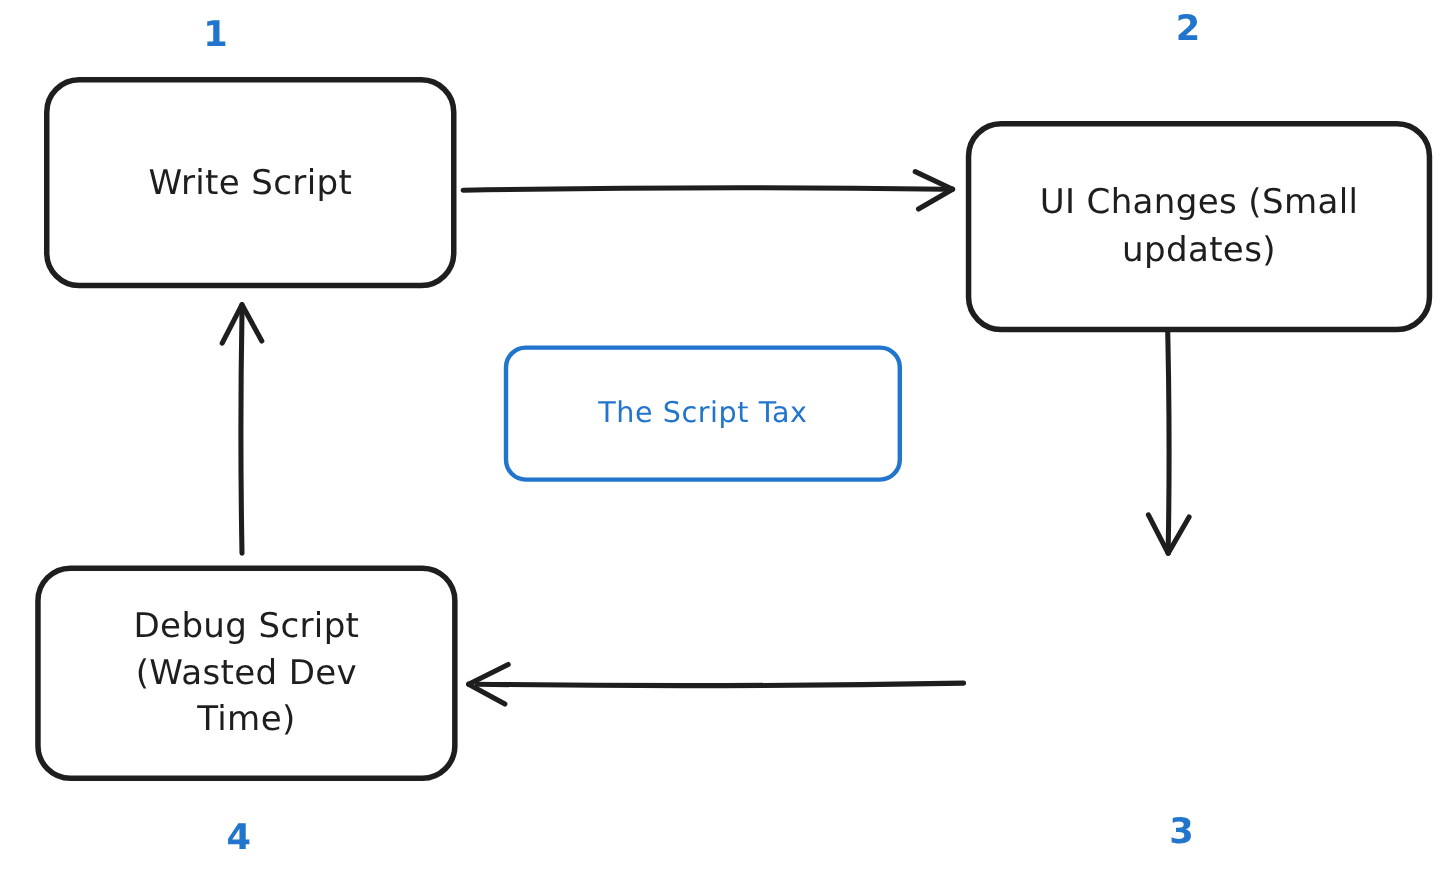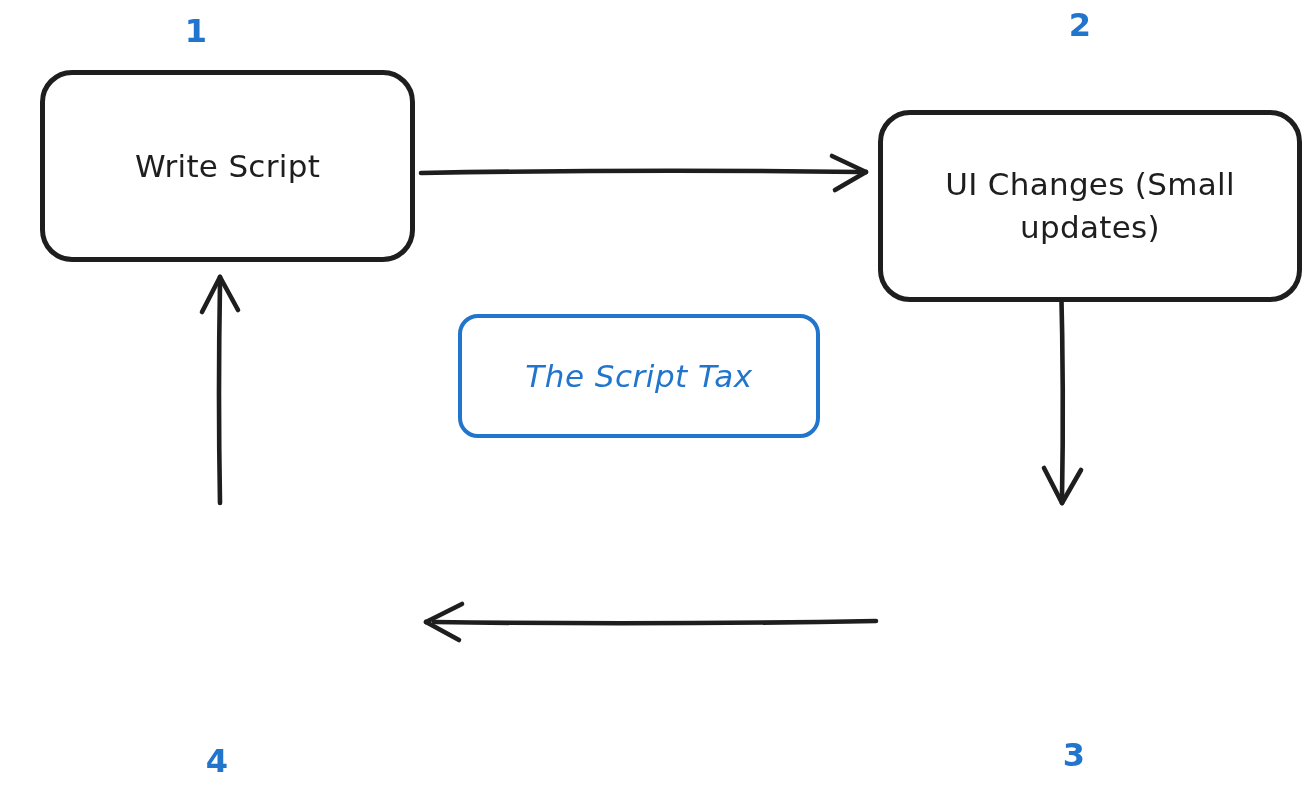--- a/index.html
+++ b/index.html
@@ -45,23 +45,22 @@
   .title-box {
     position: absolute;
     left: 458px; top: 314px; width: 362px; height: 124px;
     background: #ffffff;
     border: 4px solid #2175cc;
     border-radius: 20px;
     display: flex;
     align-items: center;
     justify-content: center;
     color: #2175cc;
-    font-size: 31px;
+    font-size: 26px;
     letter-spacing: 0.5px;
-    font-style: italic;
   }
 
   .step-number {
     position: absolute;
     width: 80px;
     text-align: center;
     color: #2175cc;
     font-size: 32px;
     font-weight: 600;
   }
@@ -107,18 +106,21 @@
   </svg>
 
   <div class="step-number num-1">1</div>
   <div class="step-number num-2">2</div>
   <div class="step-number num-3">3</div>
   <div class="step-number num-4">4</div>
 
   <div class="node node-1">Write Script</div>
   <div class="node node-2">UI Changes (Small
 updates)</div>
+  <div class="node node-4">Debug Script
+(Wasted Dev
+Time)</div>
 
   <div class="title-box">
     <span>The Script Tax</span>
   </div>
 
 </div>
 
 </body></html>

